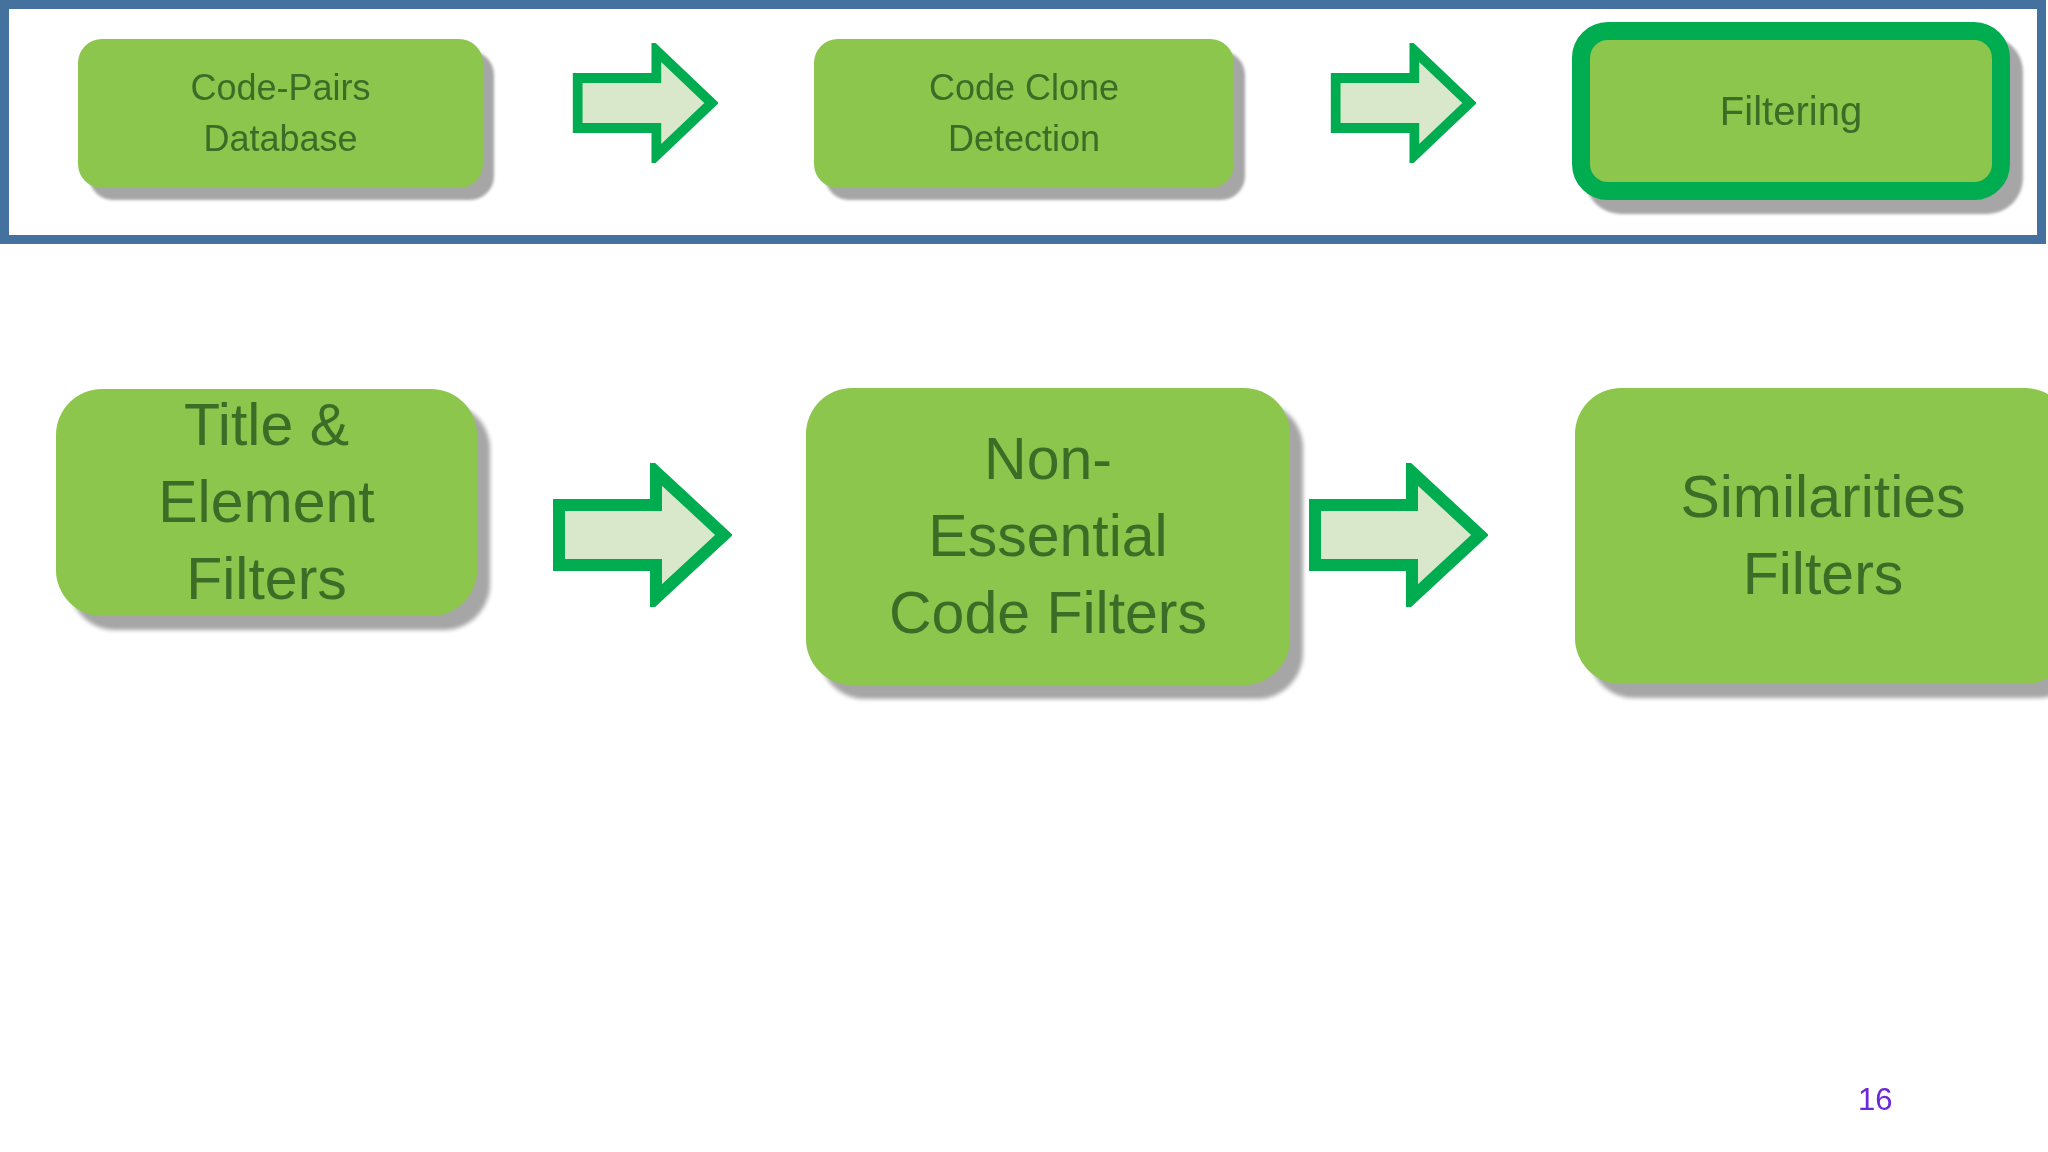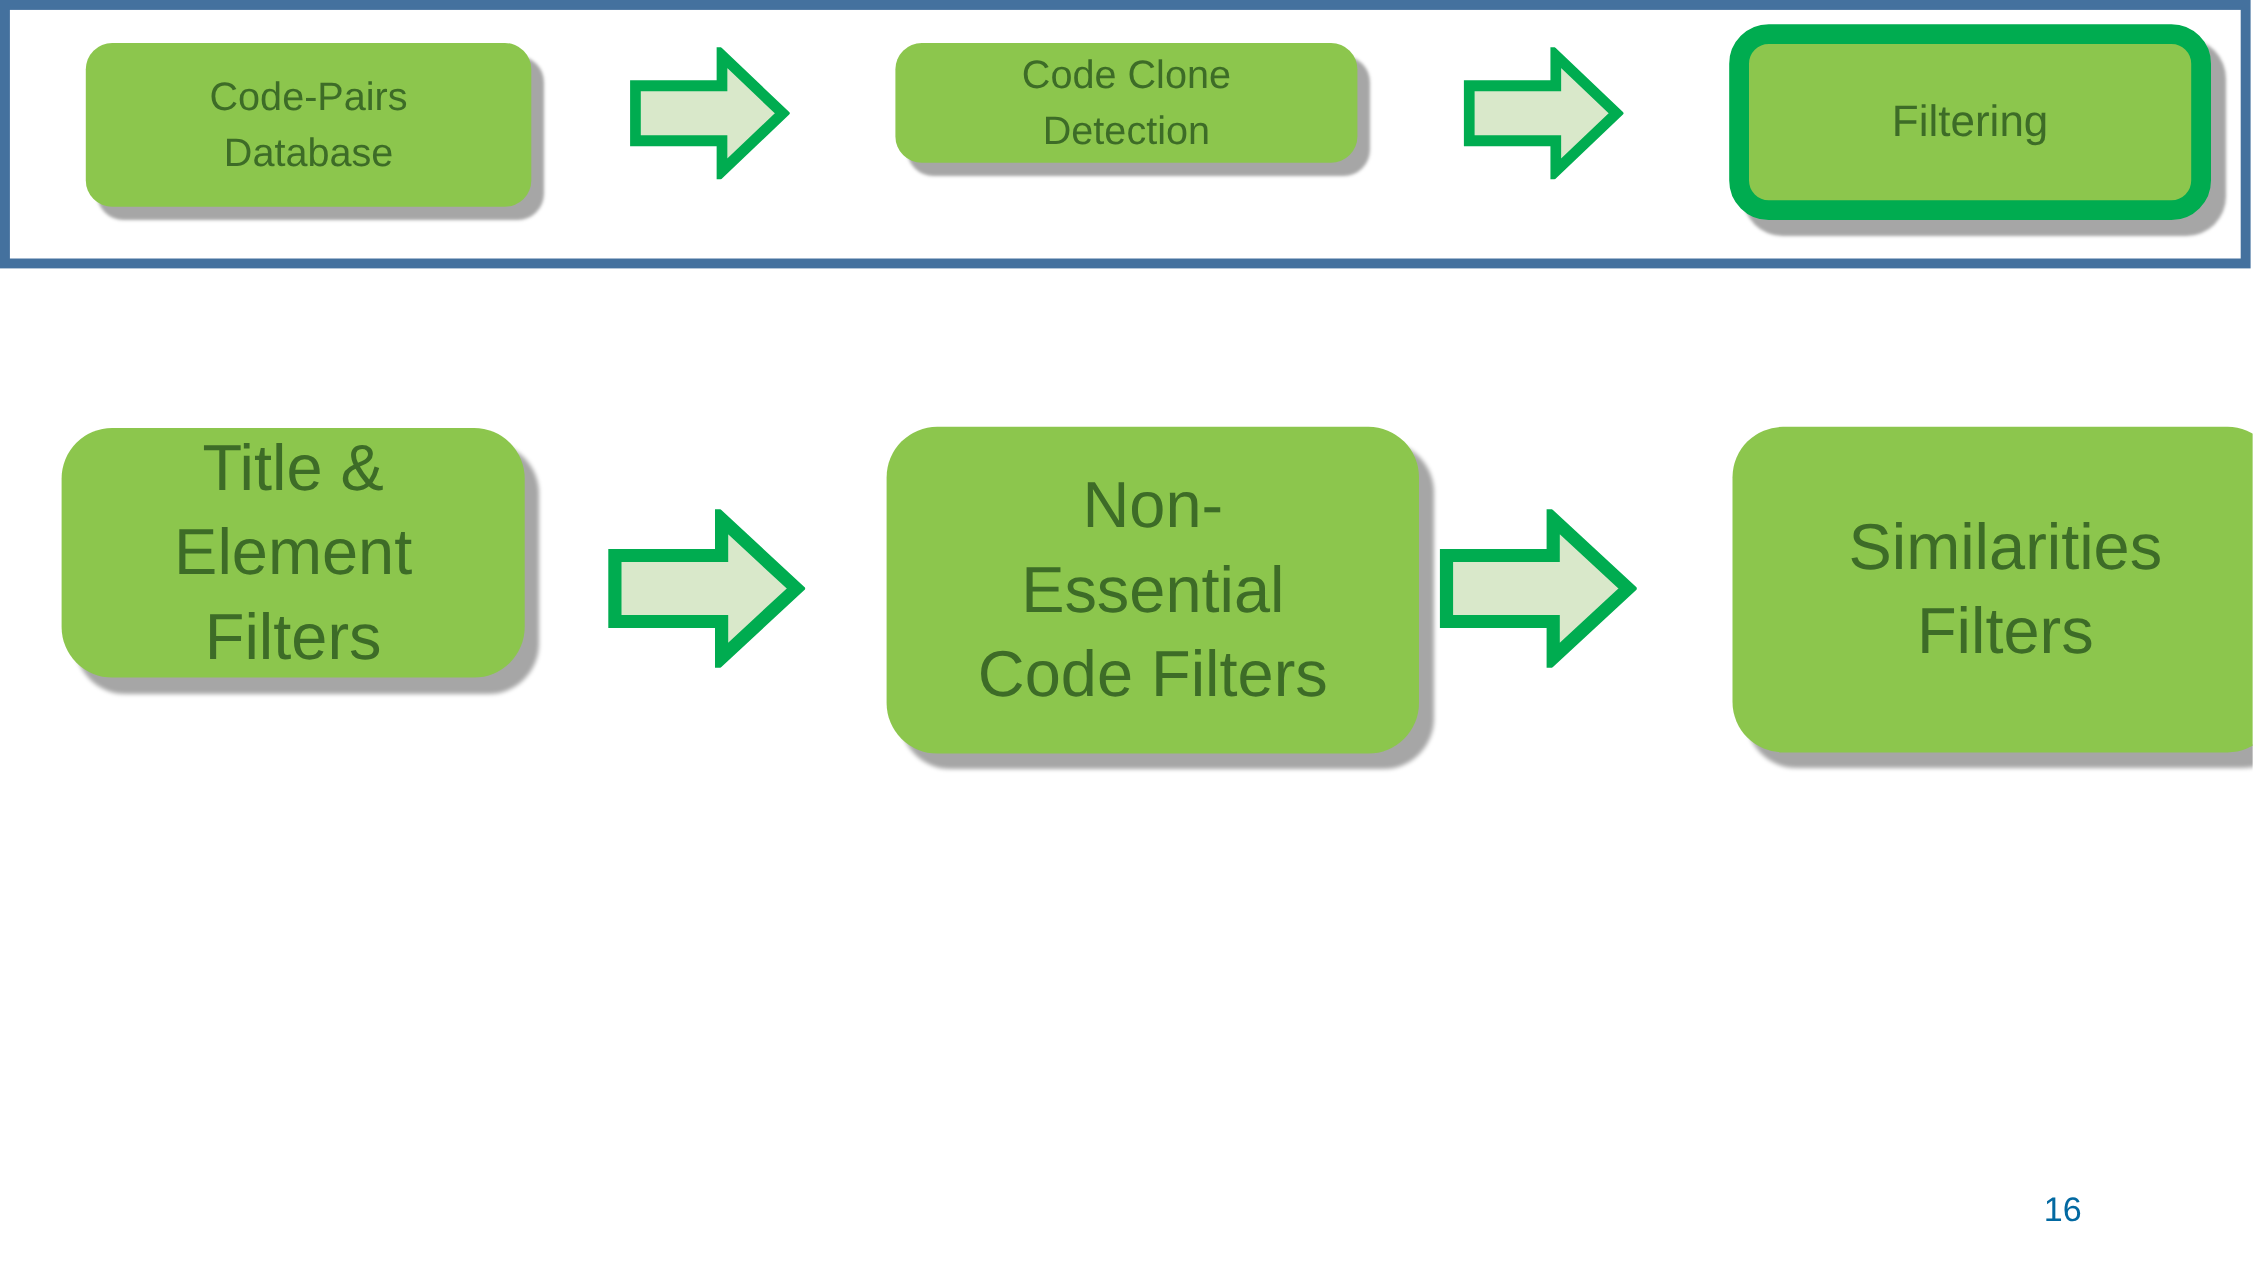--- a/index.html
+++ b/index.html
@@ -44,21 +44,21 @@
   }
 
   
   .box-small {
     border-radius: 24px;
     font-size: 36px;
     line-height: 1.40;
     text-align: center;
   }
   #box-code-pairs   { left: 78px;   top: 39px; width: 405px; height: 149px; }
-  #box-clone-detect { left: 814px;  top: 39px; width: 420px; height: 109px; }
+  #box-clone-detect { left: 814px;  top: 39px; width: 420px; height: 149px; }
 
   
   #box-filtering {
     left: 1572px; top: 22px; width: 402px; height: 142px;
     border: 18px solid #00AC50;
     border-radius: 36px;
     font-size: 40px;
     line-height: 1.4;
     box-shadow: 13px 14px 3px #a6a6a6;
   }
@@ -79,21 +79,21 @@
   #arrow-1 { left: 572px;  top: 43px;  width: 146px; height: 120px; }
   #arrow-2 { left: 1330px; top: 43px;  width: 146px; height: 120px; }
   #arrow-3 { left: 552px;  top: 463px; width: 180px; height: 144px; }
   #arrow-4 { left: 1308px; top: 463px; width: 180px; height: 144px; }
 
   .page-number {
     position: absolute;
     left: 1858px;
     top: 1082px;
     font-size: 31px;
-    color: #0369a1;
+    color: #6d28d9;
   }
 </style>
 </head>
 <body>
 
 <div class="slide">
 
   <div class="pipeline-band"></div>
 
   <div class="flow-box box-small" id="box-code-pairs">

